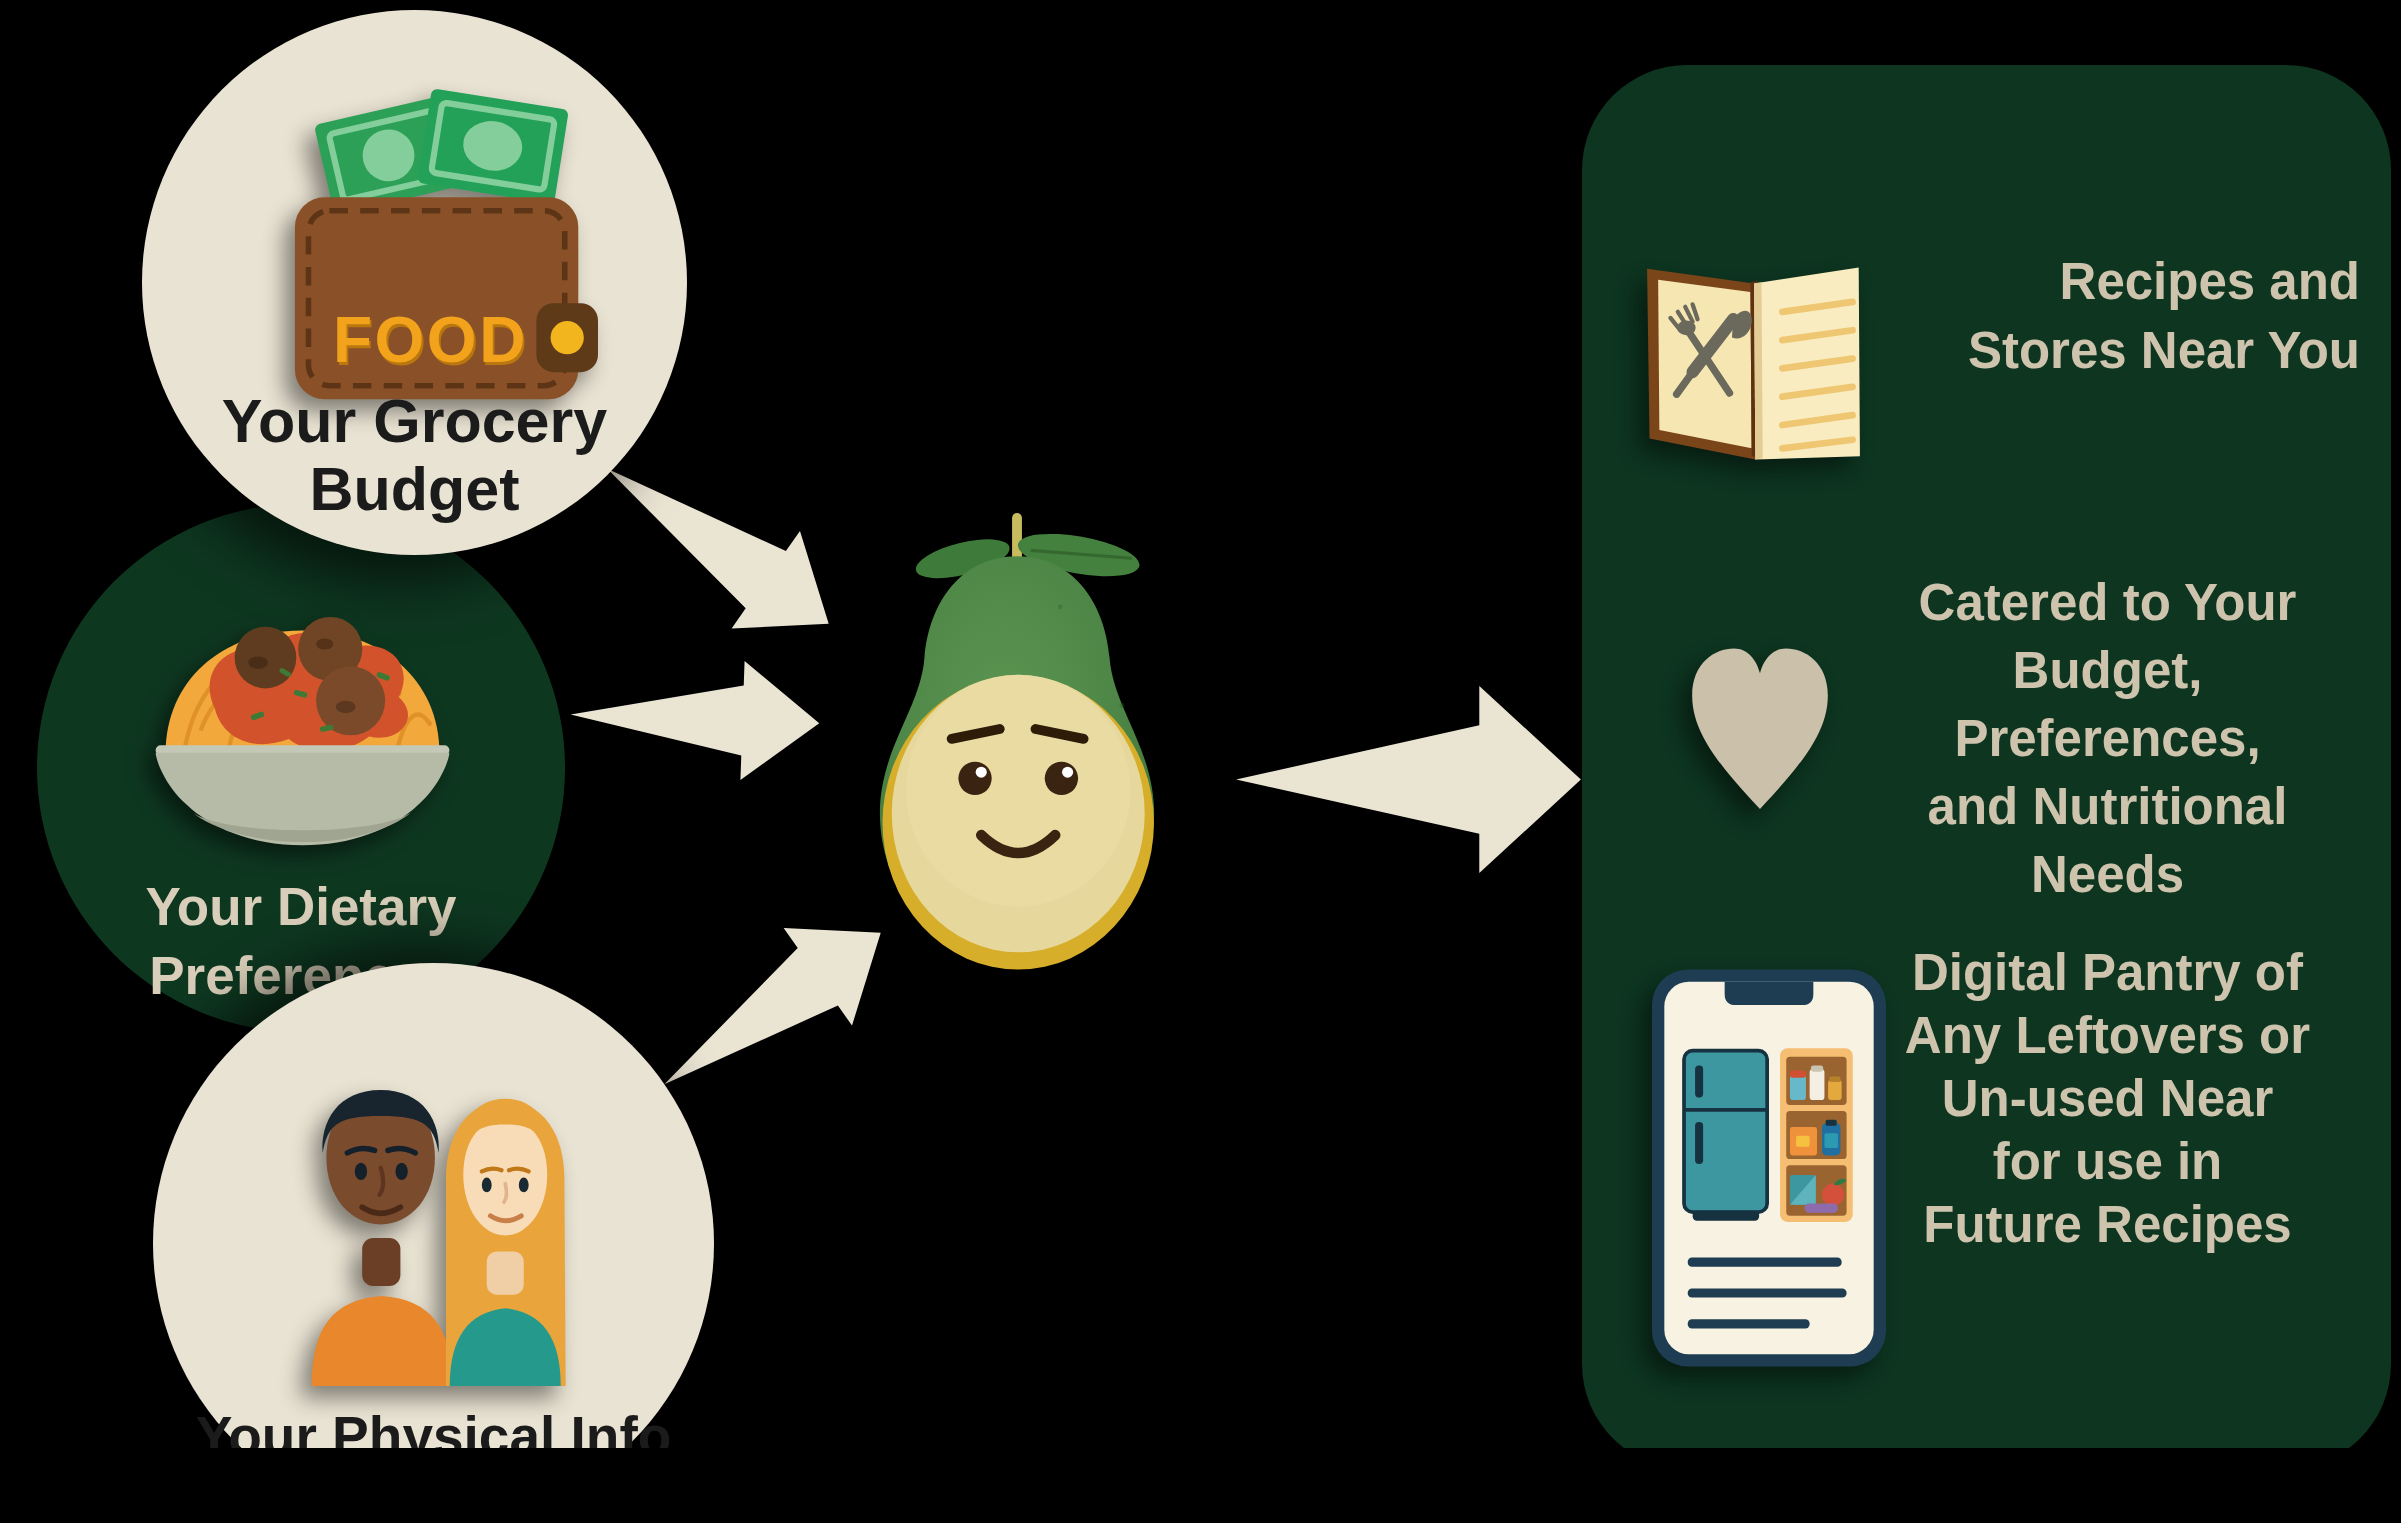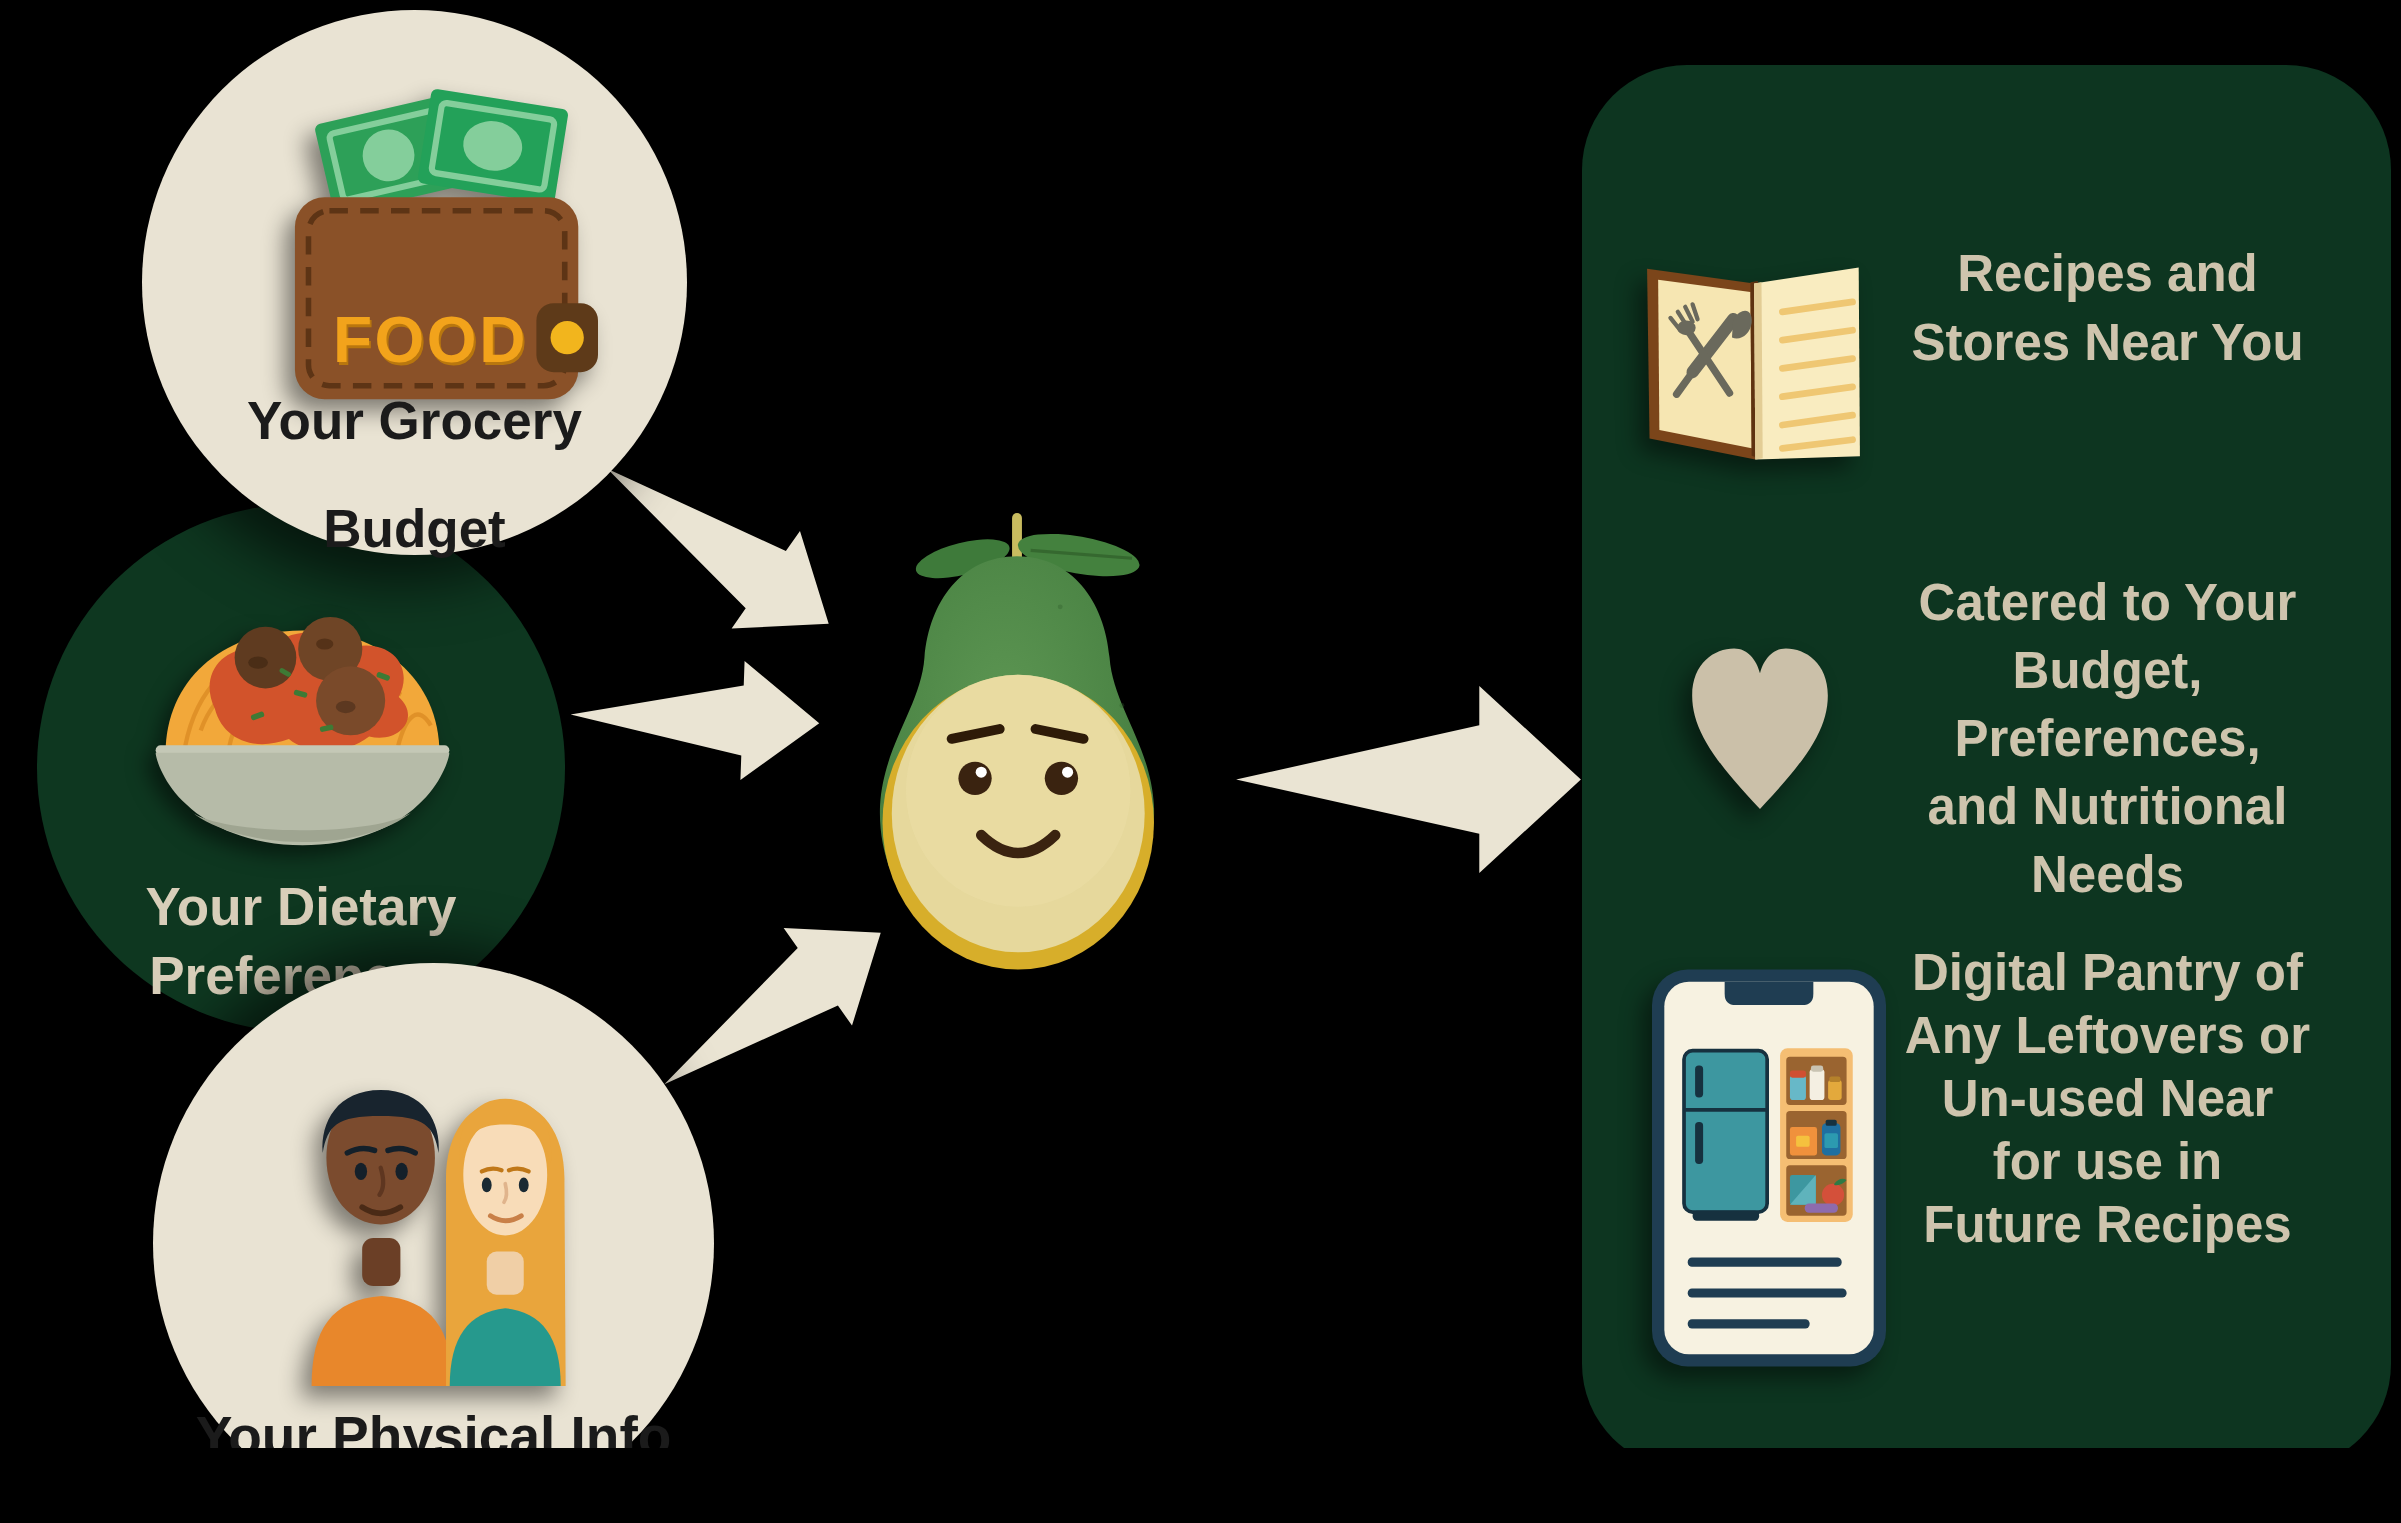--- a/index.html
+++ b/index.html
@@ -7,32 +7,32 @@
     position:relative;width:2401px;height:1448px;background:#000;overflow:hidden;
     font-family:"Liberation Sans",sans-serif;font-weight:bold;
   }
   .abs{position:absolute;}
   .circle{position:absolute;border-radius:50%;}
   .c-cream{background:#E9E3D3;}
   .c-green{background:#0E3720;}
   .lbl{position:absolute;text-align:center;display:flex;flex-direction:column;align-items:center;}
   .lbl-dark{color:#1B1B1B;}
   .lbl-light{color:#D8CEB9;}
-  .lbl-in{font-size:53px;line-height:68px;gap:40px;}
+  .lbl-in{font-size:61px;line-height:68px;}
   .lbl-in2{font-size:53px;line-height:69px;}
   .lbl-one{font-size:55px;line-height:59px;}
   .panel{
     position:absolute;left:1582px;top:65px;width:809px;height:1404px;
     background:#0D3520;border-radius:105px;
   }
   .ptext{
     position:absolute;left:1855px;width:505px;color:#CEC4AD;text-align:center;
     display:flex;flex-direction:column;align-items:center;font-size:51px;
   }
-  .pt1{top:239px;line-height:69px;}
+  .pt1{top:247px;line-height:69px;align-items:flex-end;}
   .pt2{top:569px;line-height:68px;}
   .pt3{top:941px;line-height:63px;}
   .icon{filter:drop-shadow(-10px 12.3px 11px rgba(0,0,0,.45));}
   .arrowSvg{position:absolute;overflow:visible;transform-origin:0 50%;}
   .sh-top{box-shadow:-15.4px 28px 55px rgba(0,0,0,.60);}
   .sh-bot{box-shadow:-13.6px -20px 49px rgba(0,0,0,.55);}
 </style>
 </head>
 <body>
 

